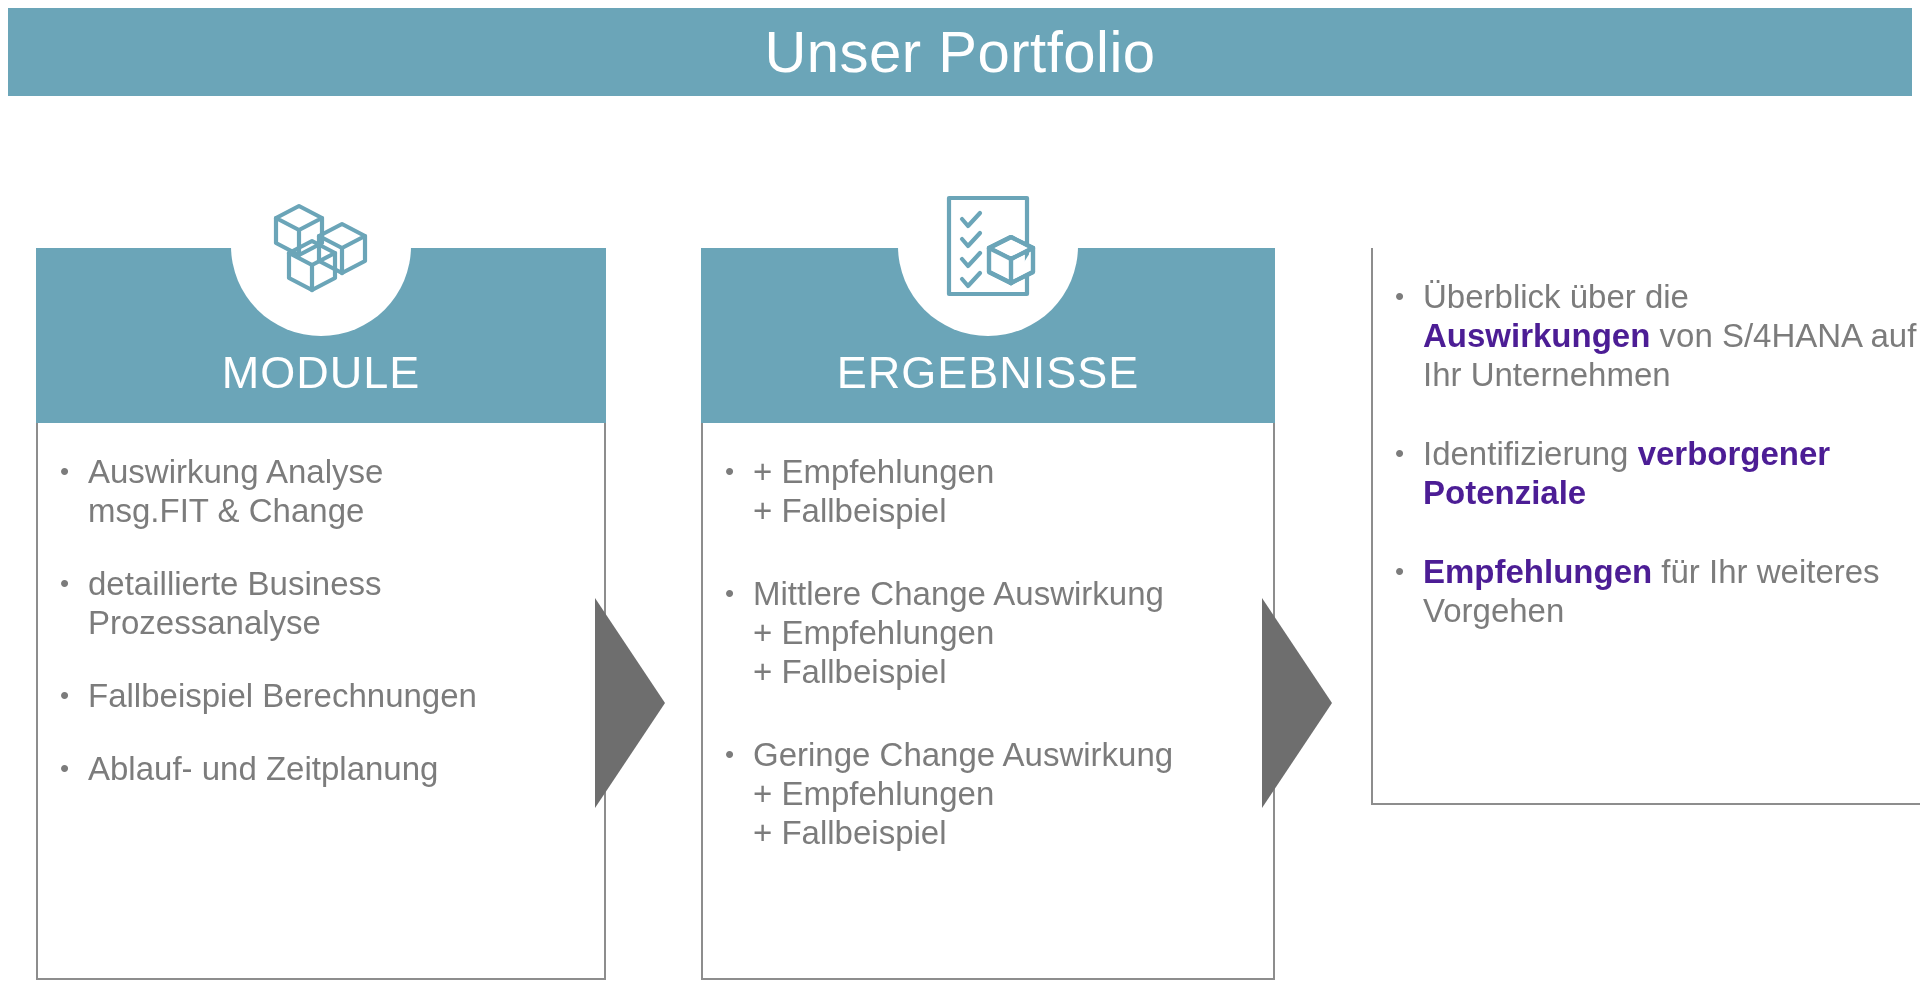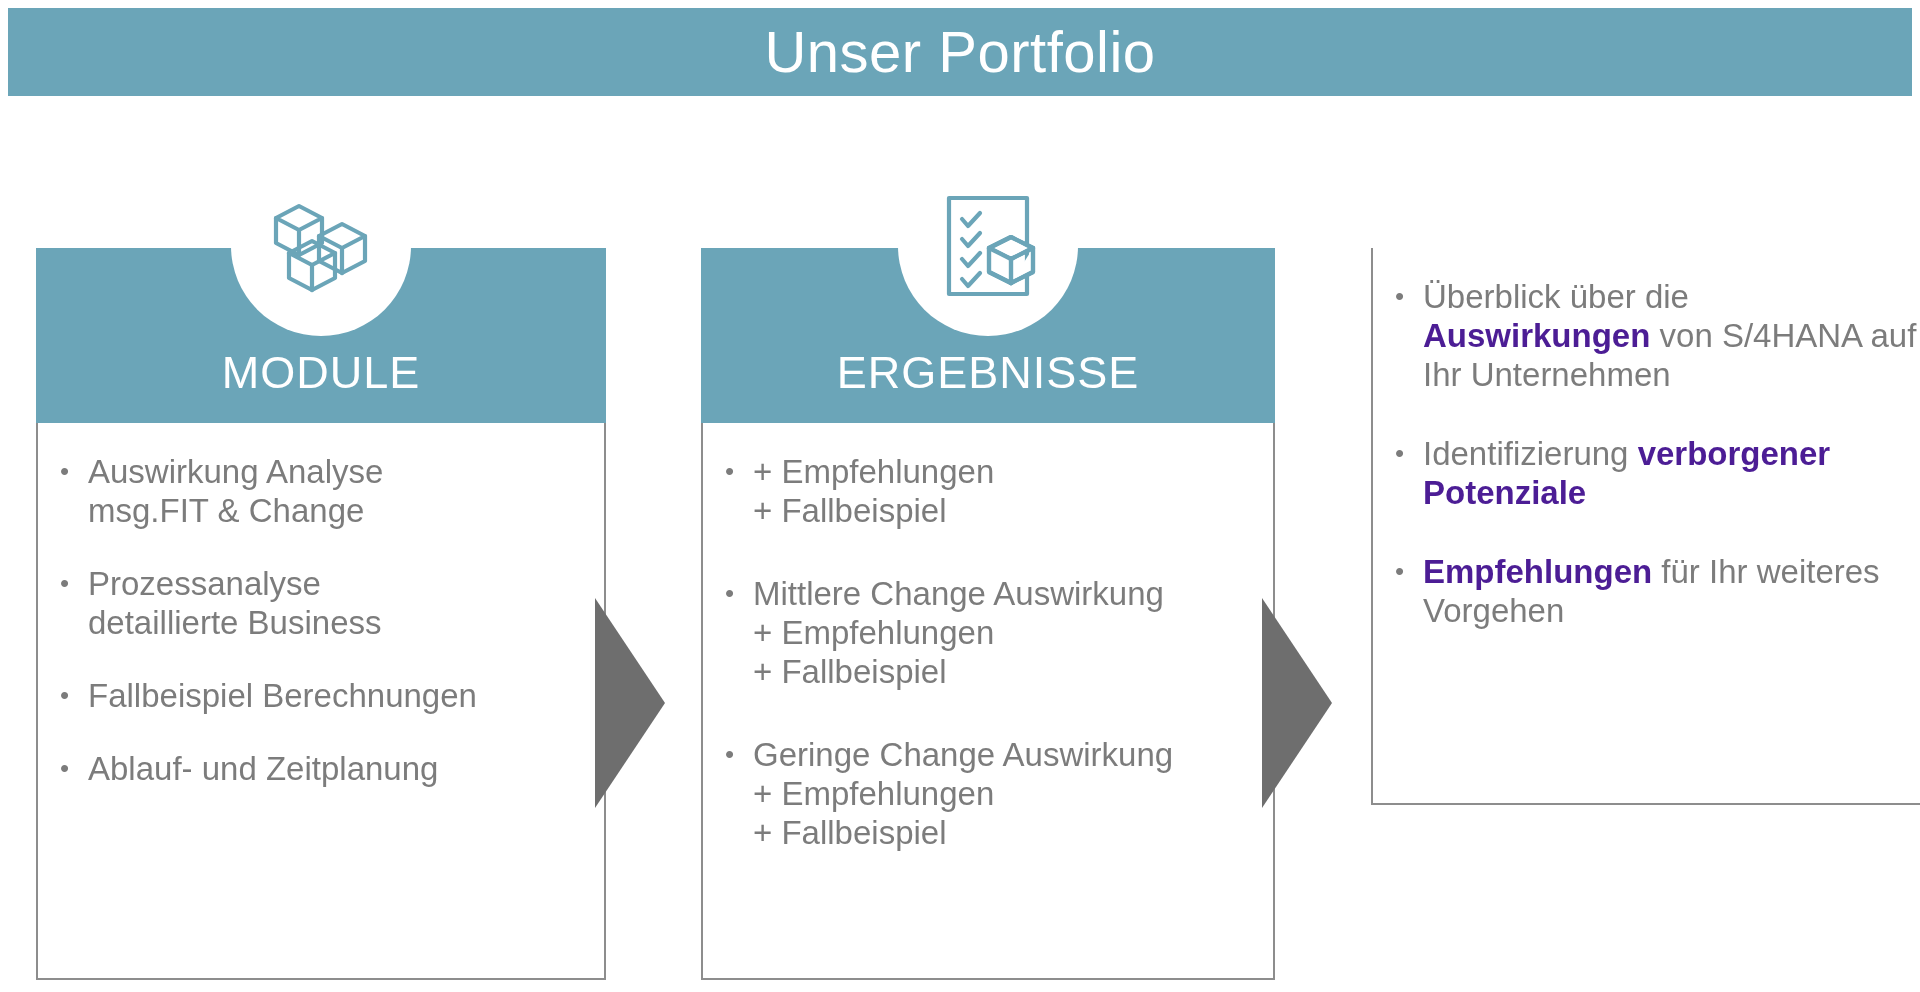--- a/index.html
+++ b/index.html
@@ -143,22 +143,22 @@
         <li style="color: rgb(124, 124, 124);">
           <span class="bullet-dot" style="color: rgb(124, 124, 124);">•</span>
           <span class="bullet-text">
             <span class="sub">Auswirkung Analyse</span>
             <span class="sub">msg.FIT &amp; Change</span>
           </span>
         </li>
         <li style="color: rgb(124, 124, 124);">
           <span class="bullet-dot" style="color: rgb(124, 124, 124);">•</span>
           <span class="bullet-text">
+            <span class="sub">detaillierte Business</span>
             <span class="sub">Prozessanalyse</span>
-            <span class="sub">detaillierte Business</span>
           </span>
         </li>
         <li style="color: rgb(124, 124, 124);">
           <span class="bullet-dot" style="color: rgb(124, 124, 124);">•</span>
           <span class="bullet-text">
             <span class="sub">Fallbeispiel Berechnungen</span>
           </span>
         </li>
         <li style="color: rgb(124, 124, 124);">
           <span class="bullet-dot" style="color: rgb(124, 124, 124);">•</span>

